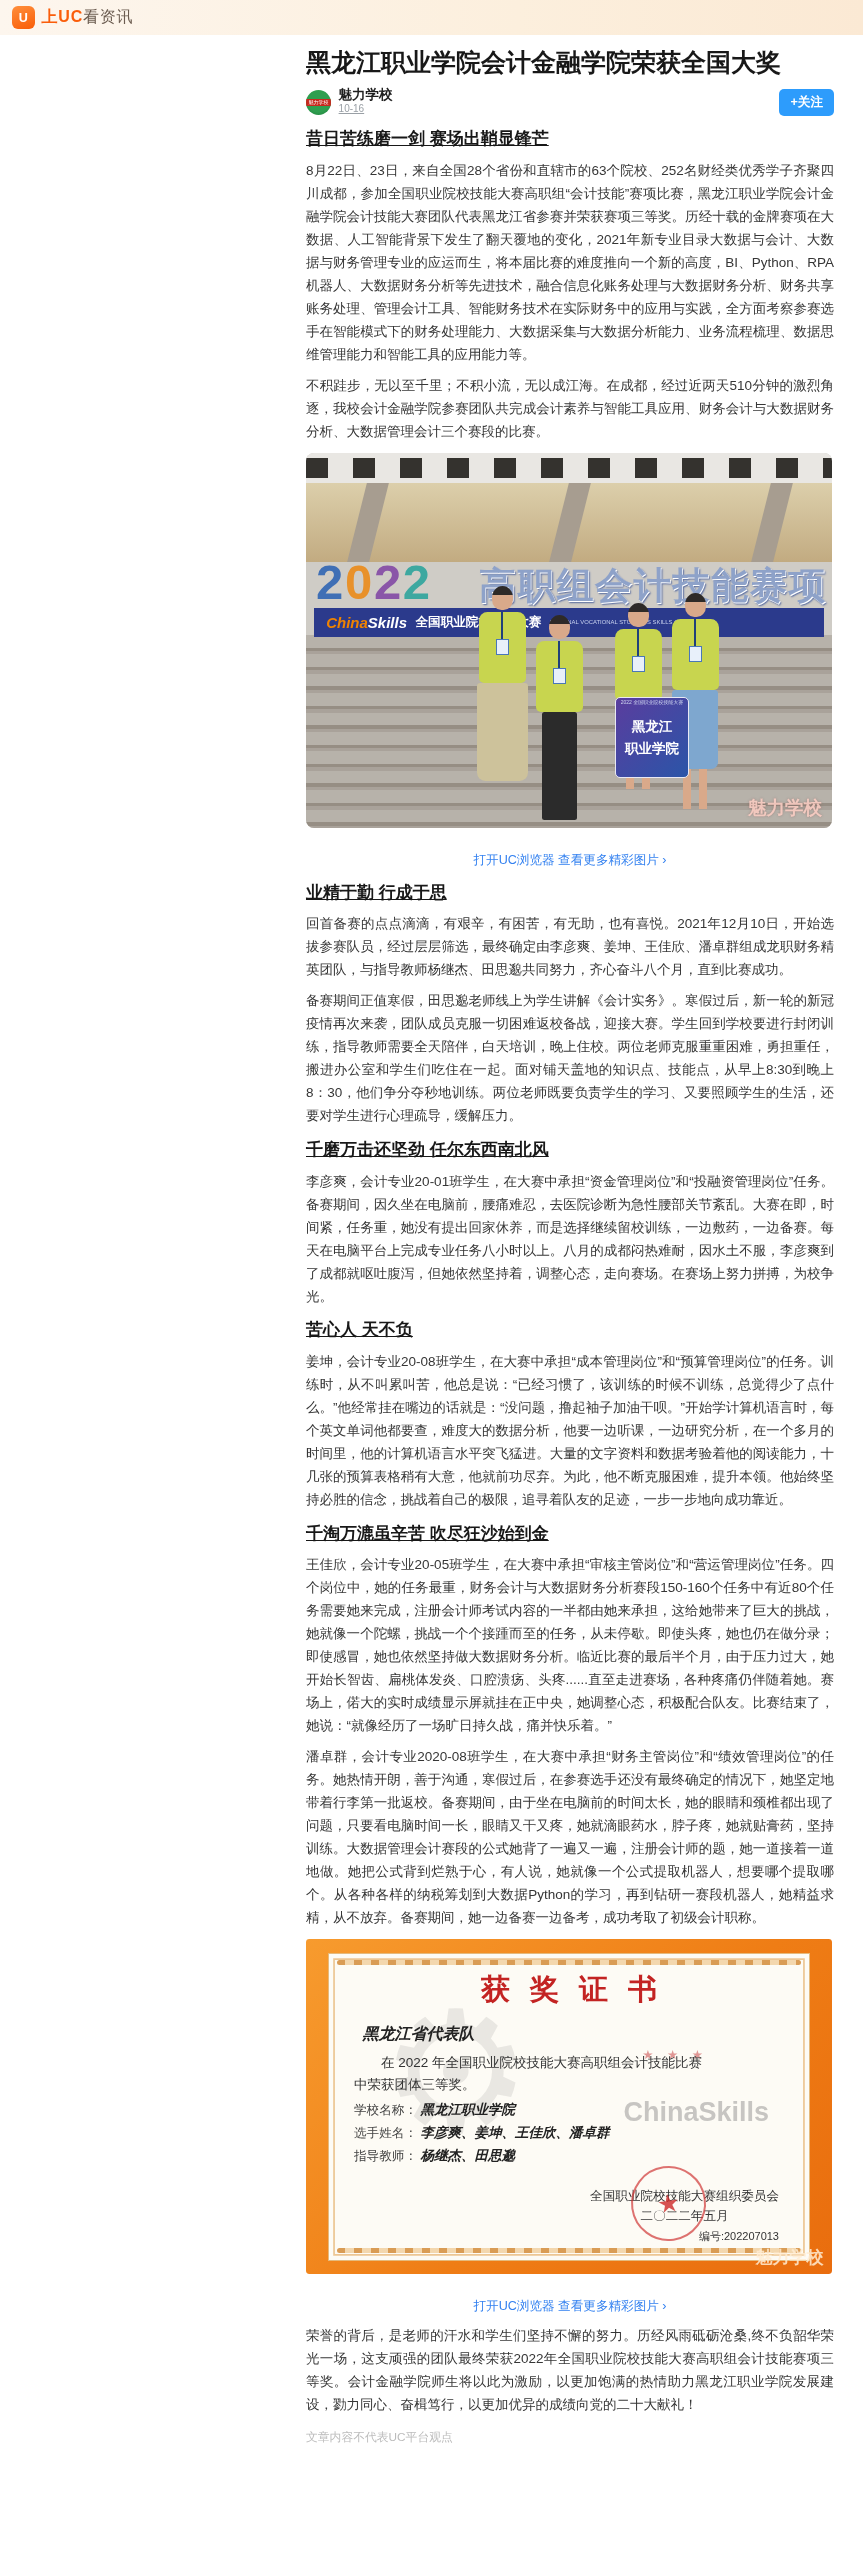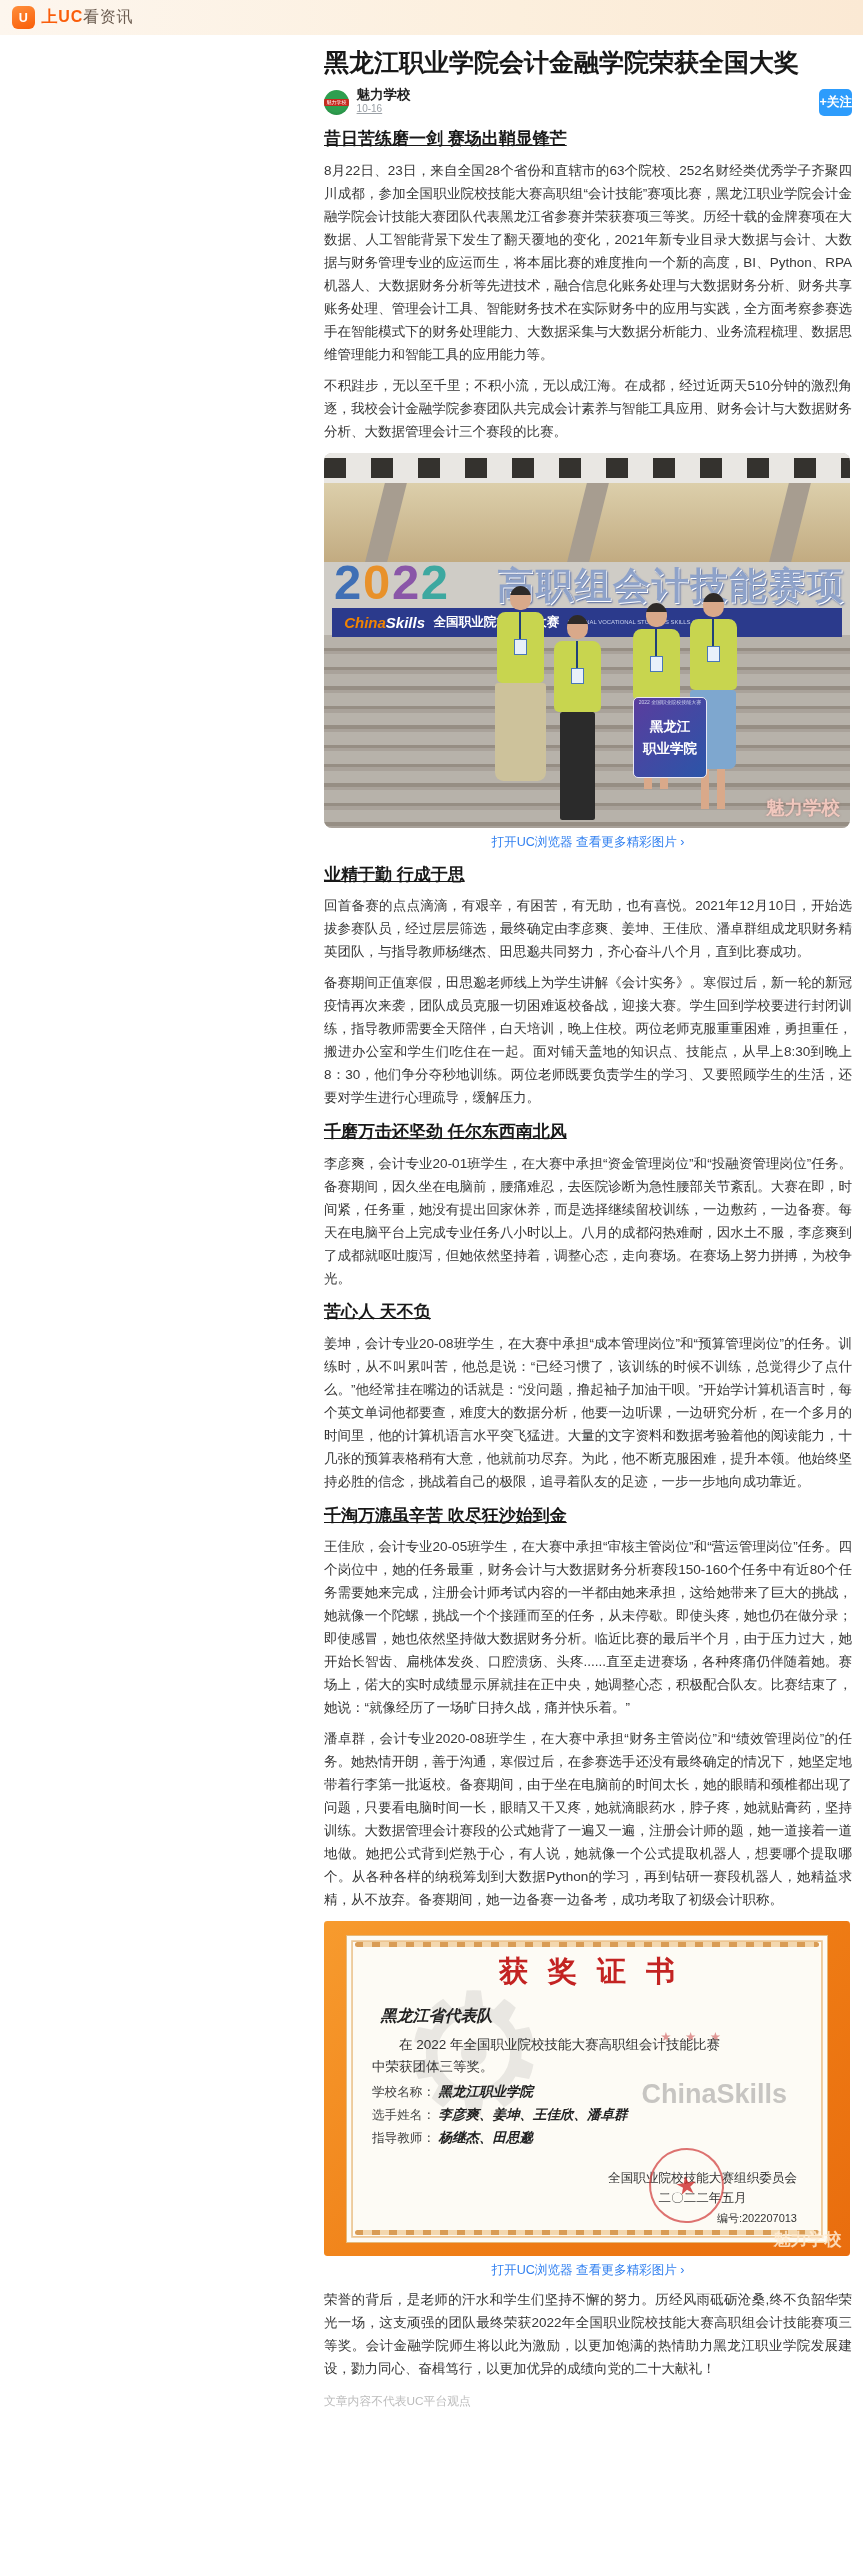--- a/index.html
+++ b/index.html
@@ -7,35 +7,35 @@
         font-family:"Liberation Sans","DejaVu Sans",sans-serif;}
   
   .topbar{position:absolute;left:0;top:0;width:863px;height:35px;
           background:linear-gradient(90deg,#fdf6ee 0%,#fcefdd 60%,#fbe9d4 100%);
           display:flex;align-items:center;padding-left:11.8px;box-sizing:border-box;}
   .uc-logo{width:23px;height:23px;border-radius:5.9px;background:linear-gradient(160deg,#ff8f3c,#f95d07);
            color:#fff;font-weight:bold;font-size:12.6px;display:flex;align-items:center;justify-content:center;}
   .uc-brand{margin-left:6.7px;font-size:16px;font-weight:bold;color:#fa5d0a;letter-spacing:0.8px;}
   .uc-slogan{margin-left:0;font-size:16px;color:#6b5c50;letter-spacing:0.8px;}
   
-  .content{position:absolute;left:324px;top:35px;width:528px;}
+  .content{position:absolute;left:306px;top:35px;width:528px;}
   h1.title{margin:10px 0 0;font-size:25px;line-height:34px;color:#181818;font-weight:bold;}
   .author-row{margin-top:8.4px;display:flex;align-items:center;}
   .avatar{width:25px;height:25px;border-radius:50%;background:radial-gradient(circle at 50% 40%,#2f9e4f 60%,#1d7a38 100%);
           position:relative;overflow:hidden;flex:0 0 auto;}
   .avatar .ribbon{position:absolute;left:0;right:0;top:9.3px;height:7.6px;background:#c8281e;
           color:#fff;font-size:5px;line-height:7.6px;text-align:center;}
   .author-meta{margin-left:7.6px;flex:1;}
   .author-name{font-size:13.5px;font-weight:bold;color:#1f1f1f;line-height:15px;}
   .author-date{font-size:10px;color:#9aa0a6;line-height:14.3px;margin-top:0;text-decoration:underline;}
   .follow-btn{flex:0 0 auto;background:#2d9cfc;color:#fff;font-size:12.6px;font-weight:bold;
-          border:none;border-radius:5px;padding:5px 0;cursor:pointer;}
+          border:none;border-radius:5px;padding:5px 11px;cursor:pointer;}
   h2.sec{margin:11.8px 0 6.7px;font-size:17px;line-height:22px;color:#181818;font-weight:bold;text-decoration:underline;}
   p.body{margin:8.4px 0;font-size:13.5px;line-height:23px;color:#363636;text-align:justify;}
-  .img-link{margin:5px 0 0;text-align:center;font-size:12.6px;line-height:18.5px;color:#3381f0;cursor:pointer;}
+  .img-link{margin:23px 0 0;text-align:center;font-size:12.6px;line-height:18.5px;color:#3381f0;cursor:pointer;}
   .footer-note{margin:13.5px 0 0;text-align:left;font-size:11.8px;color:#bcbcbc;}
   
   figure{margin:10px 0 0;}
   .photo{position:relative;width:526px;height:375px;border-radius:8px;overflow:hidden;background:#cfccc6;}
   .ph-wall{position:absolute;left:0;top:0;right:0;height:30px;background:#e9e7e3;}
   .ph-windows{position:absolute;left:0;top:5px;right:0;height:20px;
       background:repeating-linear-gradient(90deg,#34322e 0 22px,#e9e7e3 22px 47px);}
   .ph-canopy{position:absolute;left:0;top:30px;right:0;height:79px;
       background:linear-gradient(180deg,#dccfab,#c2ab81);}
   .ph-beam{position:absolute;top:30px;width:22px;height:79px;background:#a79d90;transform:skewX(-14deg);}

